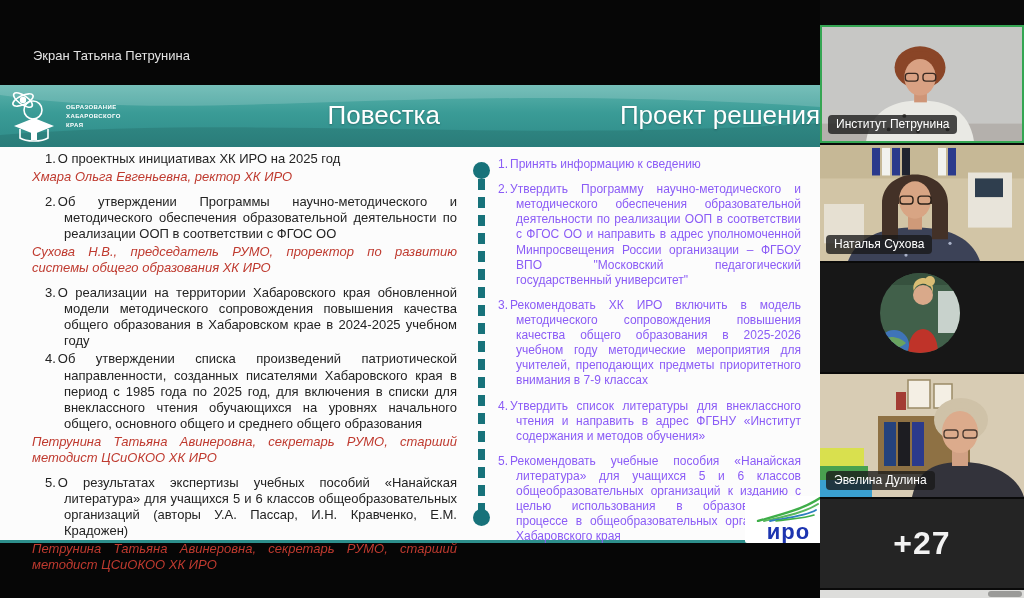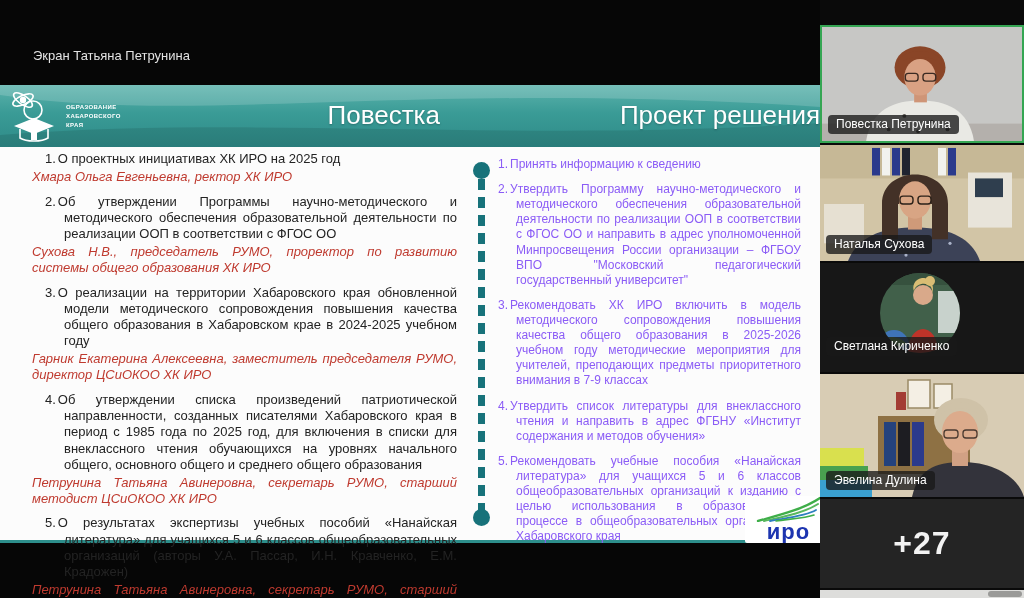--- a/index.html
+++ b/index.html
@@ -111,21 +111,20 @@
       <div>
         <p class="item-text"><span class="num">1.</span><span>О проектных инициативах ХК ИРО на 2025 год</span></p>
         <p class="speaker">Хмара Ольга Евгеньевна, ректор ХК ИРО</p>
       </div>
       <div>
         <p class="item-text"><span class="num">2.</span><span>Об утверждении Программы научно-методического и методического обеспечения образовательной деятельности по реализации ООП в соответствии с ФГОС ОО</span></p>
         <p class="speaker">Сухова Н.В., председатель РУМО, проректор по развитию системы общего образования ХК ИРО</p>
       </div>
       <div>
         <p class="item-text"><span class="num">3.</span><span>О реализации на территории Хабаровского края обновленной модели методического сопровождения повышения качества общего образования в Хабаровском крае в 2024-2025 учебном году</span></p>
-        <p class="speaker">Гарник Екатерина Алексеевна, заместитель председателя РУМО, директор ЦСиОКОО ХК ИРО</p>
       </div>
       <div>
         <p class="item-text"><span class="num">4.</span><span>Об утверждении списка произведений патриотической направленности, созданных писателями Хабаровского края в период с 1985 года по 2025 год, для включения в списки для внеклассного чтения обучающихся на уровнях начального общего, основного общего и среднего общего образования</span></p>
         <p class="speaker">Петрунина Татьяна Авинеровна, секретарь РУМО, старший методист ЦСиОКОО ХК ИРО</p>
       </div>
       <div>
         <p class="item-text"><span class="num">5.</span><span>О результатах экспертизы учебных пособий «Нанайская литература» для учащихся 5 и 6 классов общеобразовательных организаций (авторы У.А. Пассар, И.Н. Кравченко, Е.М. Крадожен)</span></p>
         <p class="speaker">Петрунина Татьяна Авинеровна, секретарь РУМО, старший методист ЦСиОКОО ХК ИРО</p>
       </div>
     </div>
@@ -169,21 +168,21 @@
         <circle cx="98" cy="108" r="2" fill="#55514d"></circle>
           <circle cx="128" cy="106" r="2" fill="#55514d"></circle>
         <circle cx="68" cy="106" r="2" fill="#55514d"></circle>
         <rect x="94" y="66" width="13" height="12" fill="#cf9577"></rect>
         <ellipse cx="100" cy="42" rx="26" ry="22" fill="#8a4527"></ellipse>
         <ellipse cx="100" cy="52" rx="16" ry="19" fill="#d9a183"></ellipse>
         <path d="M78,40 C82,28 118,28 122,40 L122,34 C114,22 86,22 78,34 Z" fill="#8a4527"></path>
         <rect x="85" y="48" width="13" height="8" rx="3" fill="none" stroke="#3a2a22" stroke-width="1.4"></rect>
         <rect x="103" y="48" width="13" height="8" rx="3" fill="none" stroke="#3a2a22" stroke-width="1.4"></rect>
       </svg>
-      <span class="name-pill">Повестка Петрунина</span>
+      <span class="name-pill">Институт Петрунина</span>
     </div>
 
     <div class="tile t2">
       <svg viewBox="0 0 204 118" preserveAspectRatio="none">
         <rect width="204" height="118" fill="#d2c5a6"></rect>
         <rect x="0" y="0" width="204" height="34" fill="#c6b896"></rect>
         <rect x="52" y="3" width="8" height="28" fill="#2b3a8c"></rect>
           <rect x="62" y="3" width="8" height="28" fill="#f2f2ee"></rect>
         <rect x="72" y="3" width="8" height="28" fill="#2b3a8c"></rect>
           <rect x="82" y="3" width="8" height="28" fill="#1f2430"></rect>
@@ -217,21 +216,20 @@
           <rect x="118" y="28" width="24" height="42" fill="#c8d2cc"></rect>
           <path d="M60,10 L140,10 L140,22 L60,22 Z" fill="#36513e"></path>
           <path d="M88,90 C88,58 118,58 118,90 Z" fill="#bf3329"></path>
           <circle cx="103" cy="32" r="10" fill="#d9a98a"></circle>
           <path d="M94,28 C96,18 114,18 112,30 C116,22 108,14 102,15 C94,16 92,24 94,28 Z" fill="#d9bd74"></path>
           <circle cx="110" cy="18" r="5" fill="#d9bd74"></circle>
           <circle cx="74" cy="82" r="15" fill="#3f74b8"></circle>
           <path d="M64,76 C70,72 80,74 86,80 C80,86 68,88 64,82 Z" fill="#6aa35f"></path>
         </g>
       </svg>
-      <span class="name-pill">Светлана Кириченко</span>
     </div>
 
     <div class="tile t4">
       <svg viewBox="0 0 204 123" preserveAspectRatio="none">
         <rect width="204" height="123" fill="#d8ccb4"></rect>
         <rect x="88" y="6" width="22" height="28" fill="#f4efe4" stroke="#9a8a66" stroke-width="1.5"></rect>
         <rect x="114" y="10" width="18" height="24" fill="#f4efe4" stroke="#9a8a66" stroke-width="1.5"></rect>
         <rect x="76" y="18" width="10" height="18" fill="#a33c34"></rect>
         <rect x="58" y="42" width="92" height="58" fill="#8e7144"></rect>
         <rect x="64" y="48" width="12" height="44" fill="#24427d"></rect>

